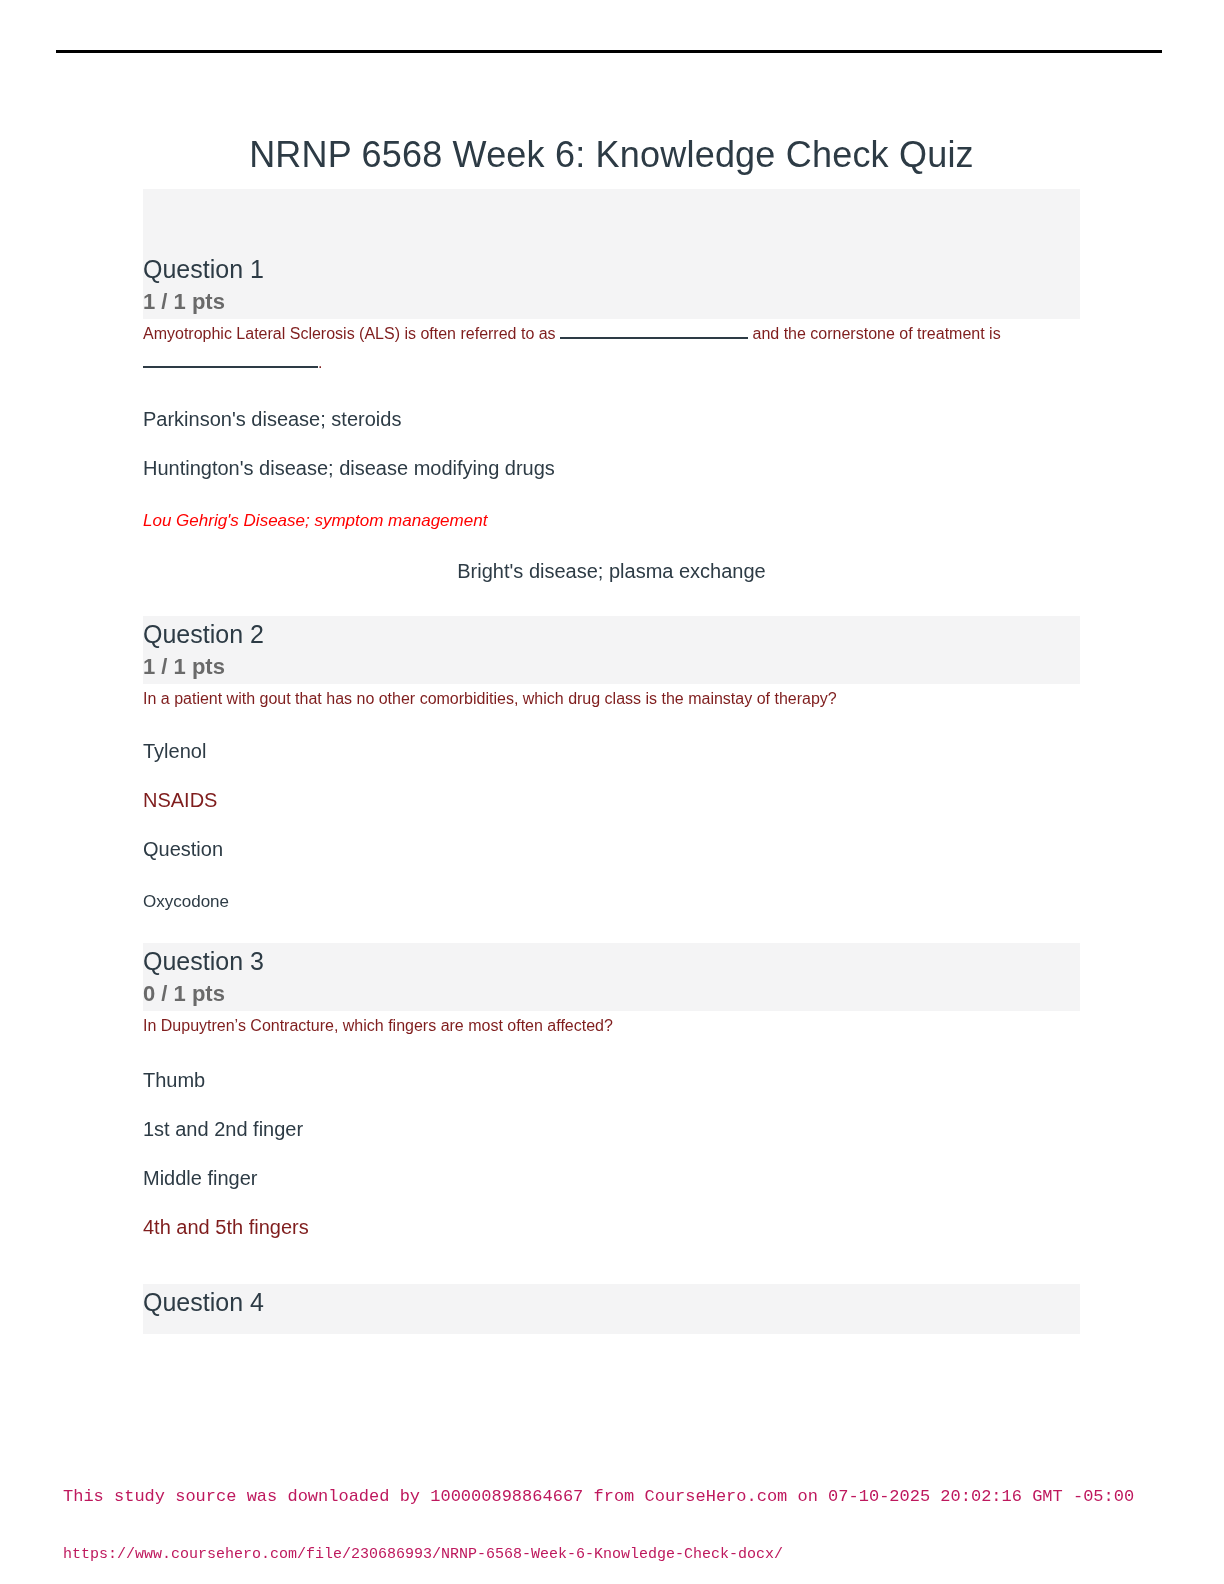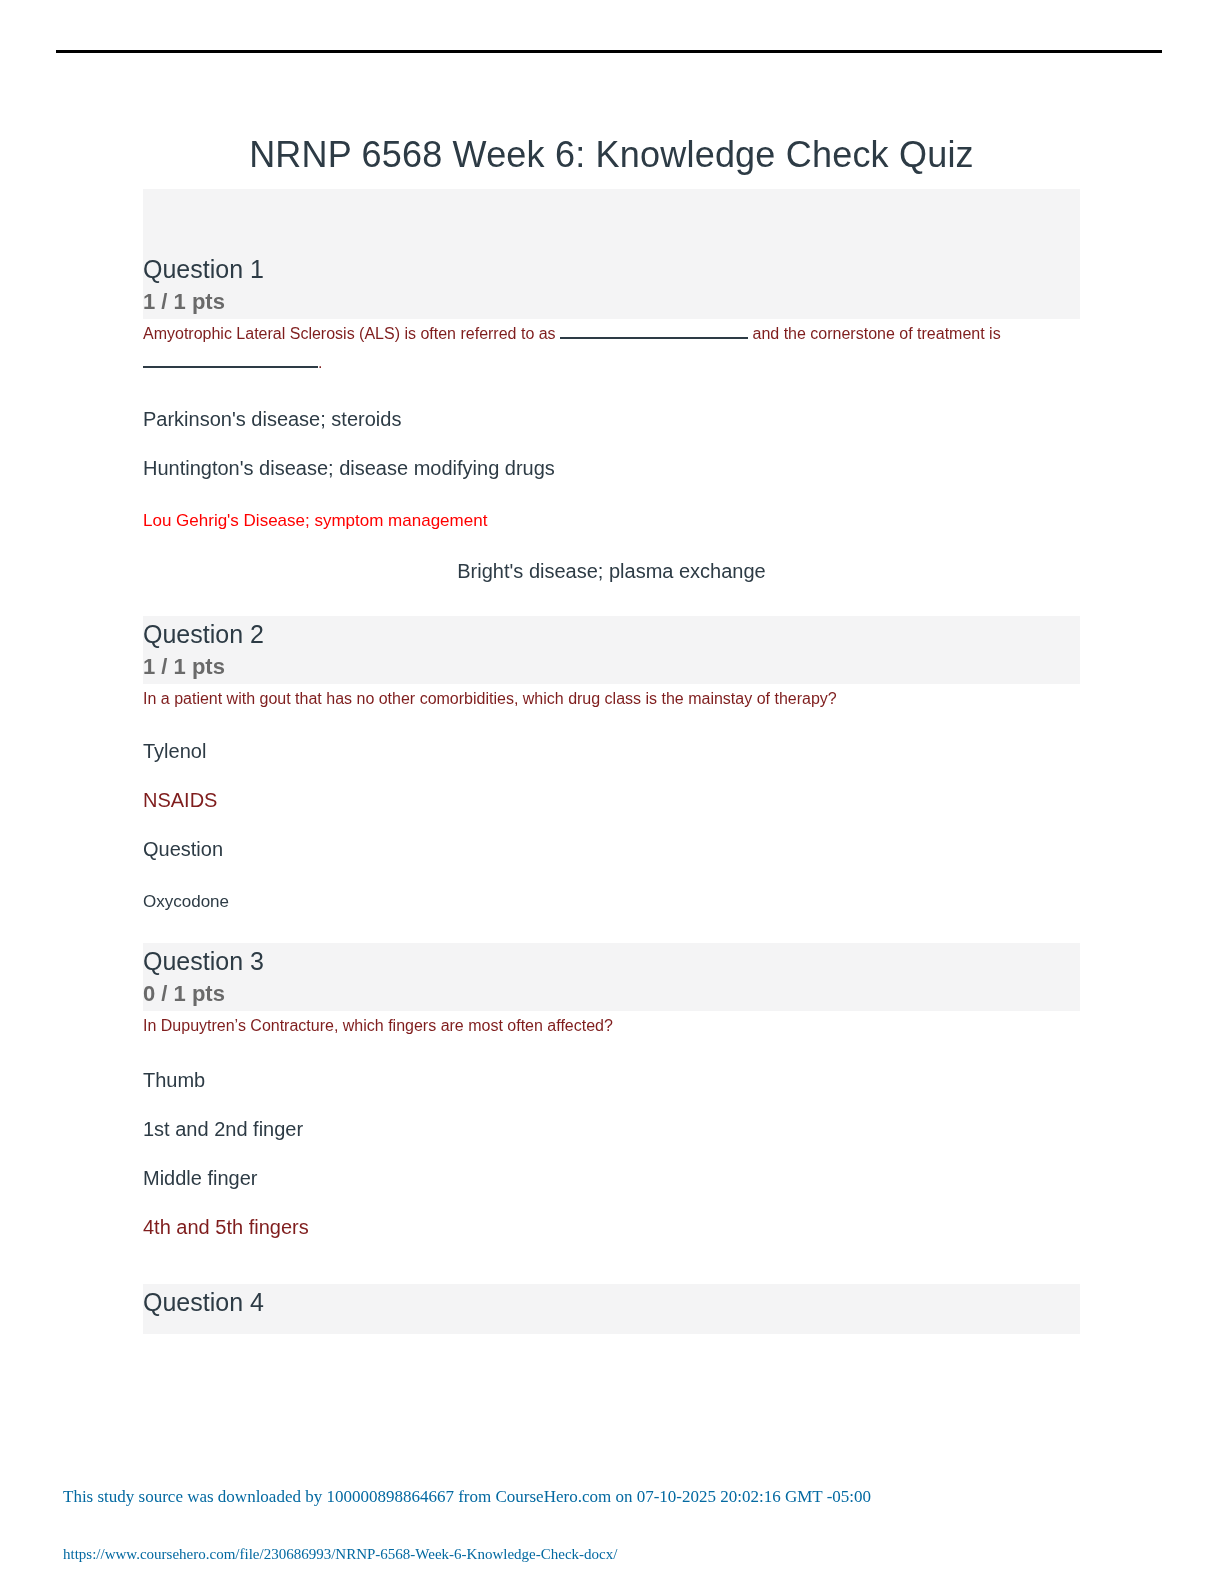--- a/index.html
+++ b/index.html
@@ -113,22 +113,22 @@
     color: #FF0000;
   }
 
   .q-gap { height: 30px; }
   .q-gap-lg { height: 42px; }
 
   
   .footer {
     position: absolute;
     left: 63px;
-    font-family: Liberation Serif, serif;
-    color: #0369a1;
+    font-family: Liberation Mono, monospace;
+    color: #be185d;
     white-space: nowrap;
   }
   .footer-download {
     top: 1487px;
     font-size: 17px;
   }
   .footer-url {
     top: 1546px;
     font-size: 15px;
   }
@@ -144,21 +144,21 @@
 
     <h1 class="quiz-title">NRNP 6568 Week 6: Knowledge Check Quiz</h1>
 
     <div class="q-band first">
       <div class="q-heading">Question 1</div>
       <div class="q-points">1 / 1 pts</div>
     </div>
     <p class="q-text"><span>Amyotrophic Lateral Sclerosis (ALS) is often referred to as </span><span class="blank long"></span><span> and the cornerstone of treatment is </span><span class="blank short"></span><span>.</span></p>
     <p class="opt" style="padding-top:28px;">Parkinson's disease; steroids</p>
     <p class="opt">Huntington's disease; disease modifying drugs</p>
-    <p class="opt small-red" style="padding-top:26px;">Lou Gehrig's Disease; symptom management</p>
+    <p class="opt small-red" style="padding-top:26px;font-style:italic;">Lou Gehrig's Disease; symptom management</p>
     <p class="opt" style="padding-top:25px;text-align:center;">Bright's disease; plasma exchange</p>
 
     <div class="q-gap"></div>
 
     <div class="q-band">
       <div class="q-heading">Question 2</div>
       <div class="q-points">1 / 1 pts</div>
     </div>
     <p class="q-text">In a patient with gout that has no other comorbidities, which drug class is the mainstay of therapy?</p>
     <p class="opt" style="padding-top:24px;">Tylenol</p>

